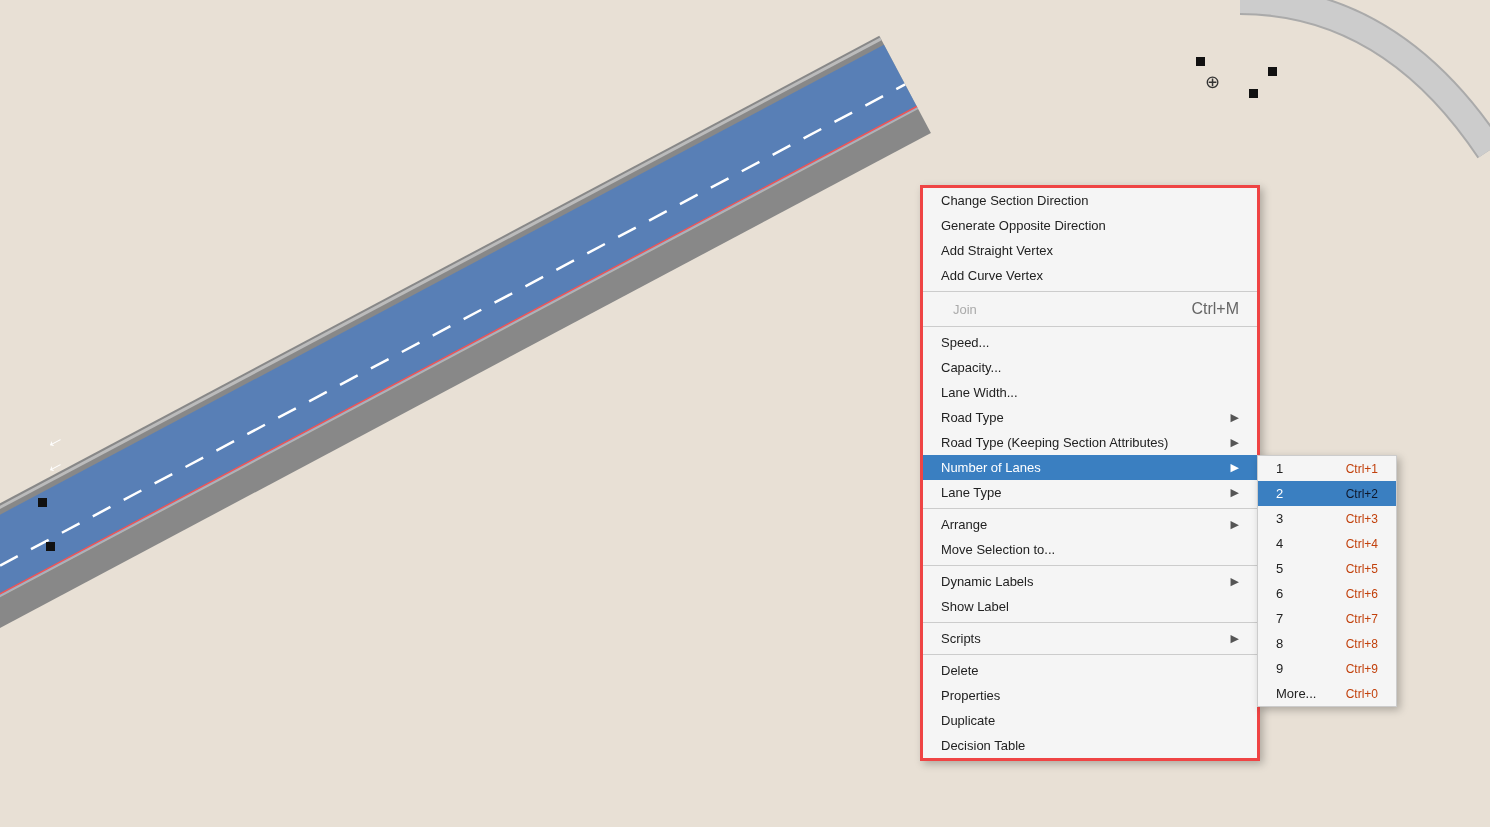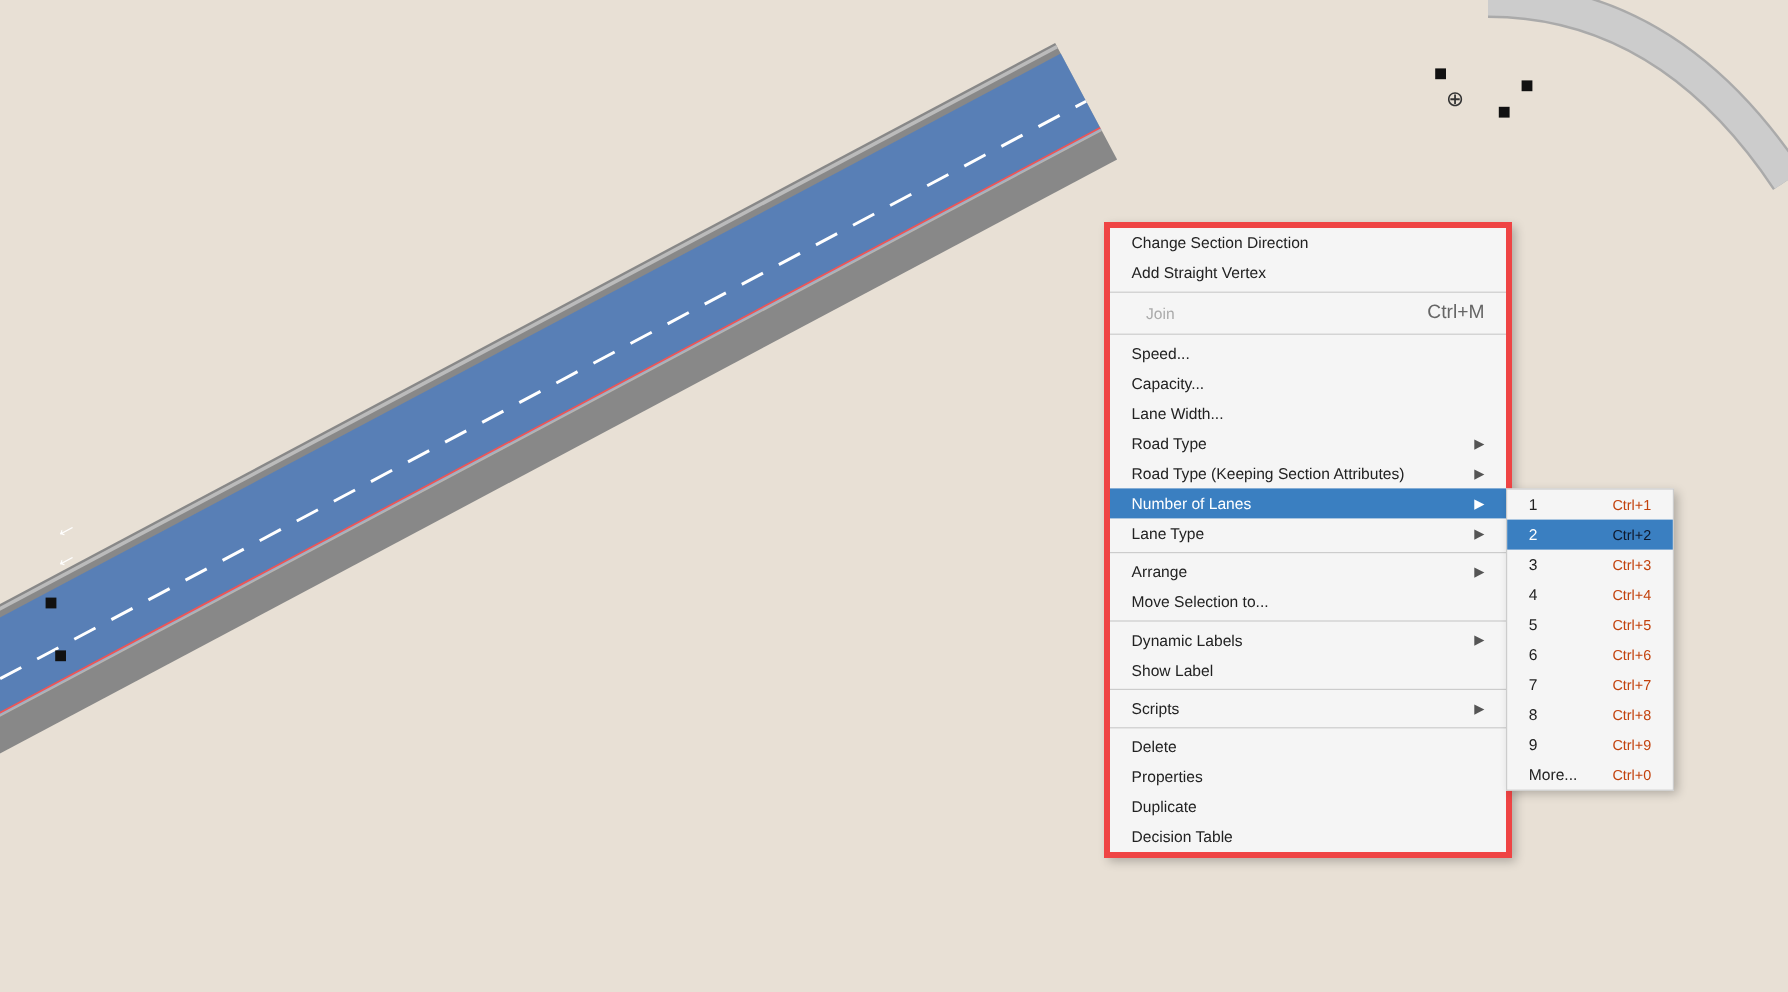--- a/index.html
+++ b/index.html
@@ -12,21 +12,21 @@
       font-size: 13px;
       position: relative;
     }
 
     
     .context-menu {
       position: absolute;
       top: 185px;
       left: 920px;
       background: #f5f5f5;
-      border: 5px solid #ef4444;
+      border: 3px solid #ef4444;
       box-shadow: 3px 3px 8px rgba(0,0,0,0.25);
       width: 340px;
       z-index: 100;
       user-select: none;
     }
 
     .menu-item {
       padding: 5px 18px;
       cursor: pointer;
       display: flex;
@@ -148,21 +148,27 @@
   <path d="M 1240 0 Q 1390 0 1490 150" fill="none" stroke="#ccc" stroke-width="26"></path>
 
   <text x="1205" y="88" font-size="18" fill="#333">⊕</text>
 </svg>
 
 <div class="context-menu" id="context-menu">
 <div class="menu-item">
       <span>Change Section Direction</span>
     </div>
     <div class="menu-item">
+      <span>Generate Opposite Direction</span>
+    </div>
+    <div class="menu-item">
       <span>Add Straight Vertex</span>
+    </div>
+    <div class="menu-item">
+      <span>Add Curve Vertex</span>
     </div>
     <div class="menu-separator"></div>
     <div class="menu-item disabled">
       <span>Join</span>
       <span class="shortcut">Ctrl+M</span>
     </div>
     <div class="menu-separator"></div>
     <div class="menu-item">
       <span>Speed...</span>
     </div>

